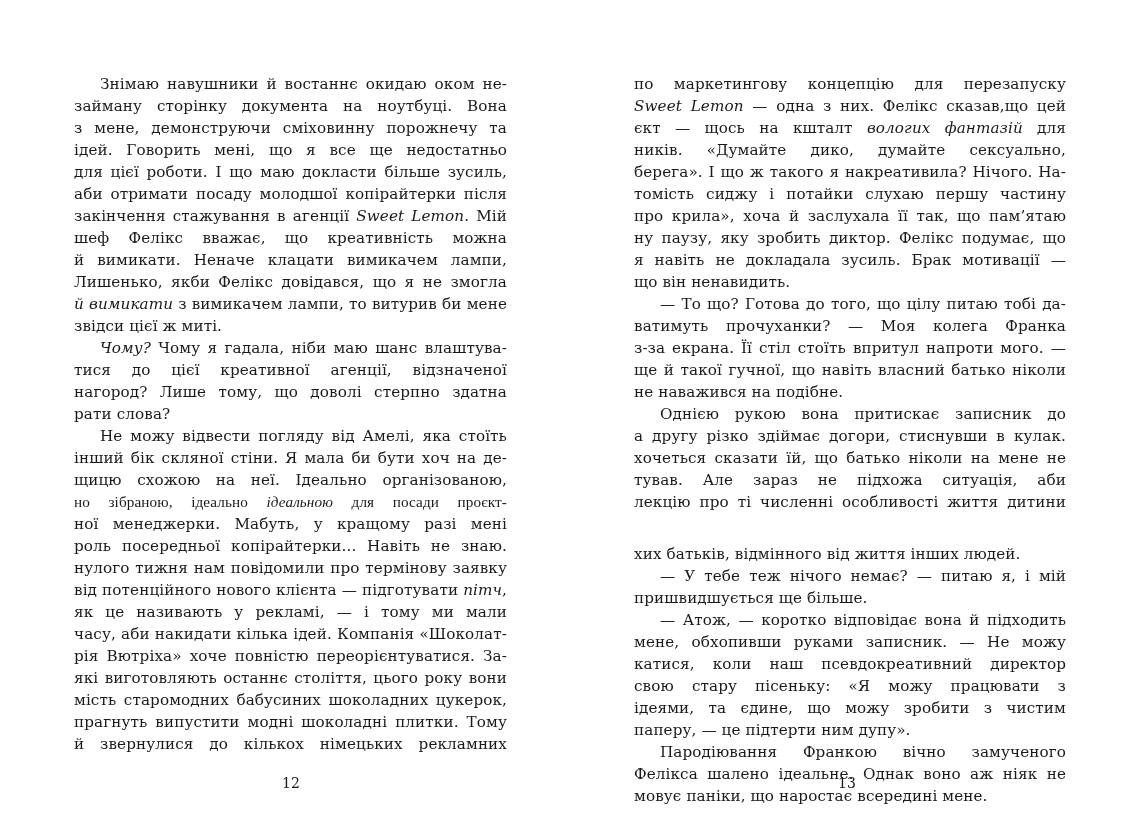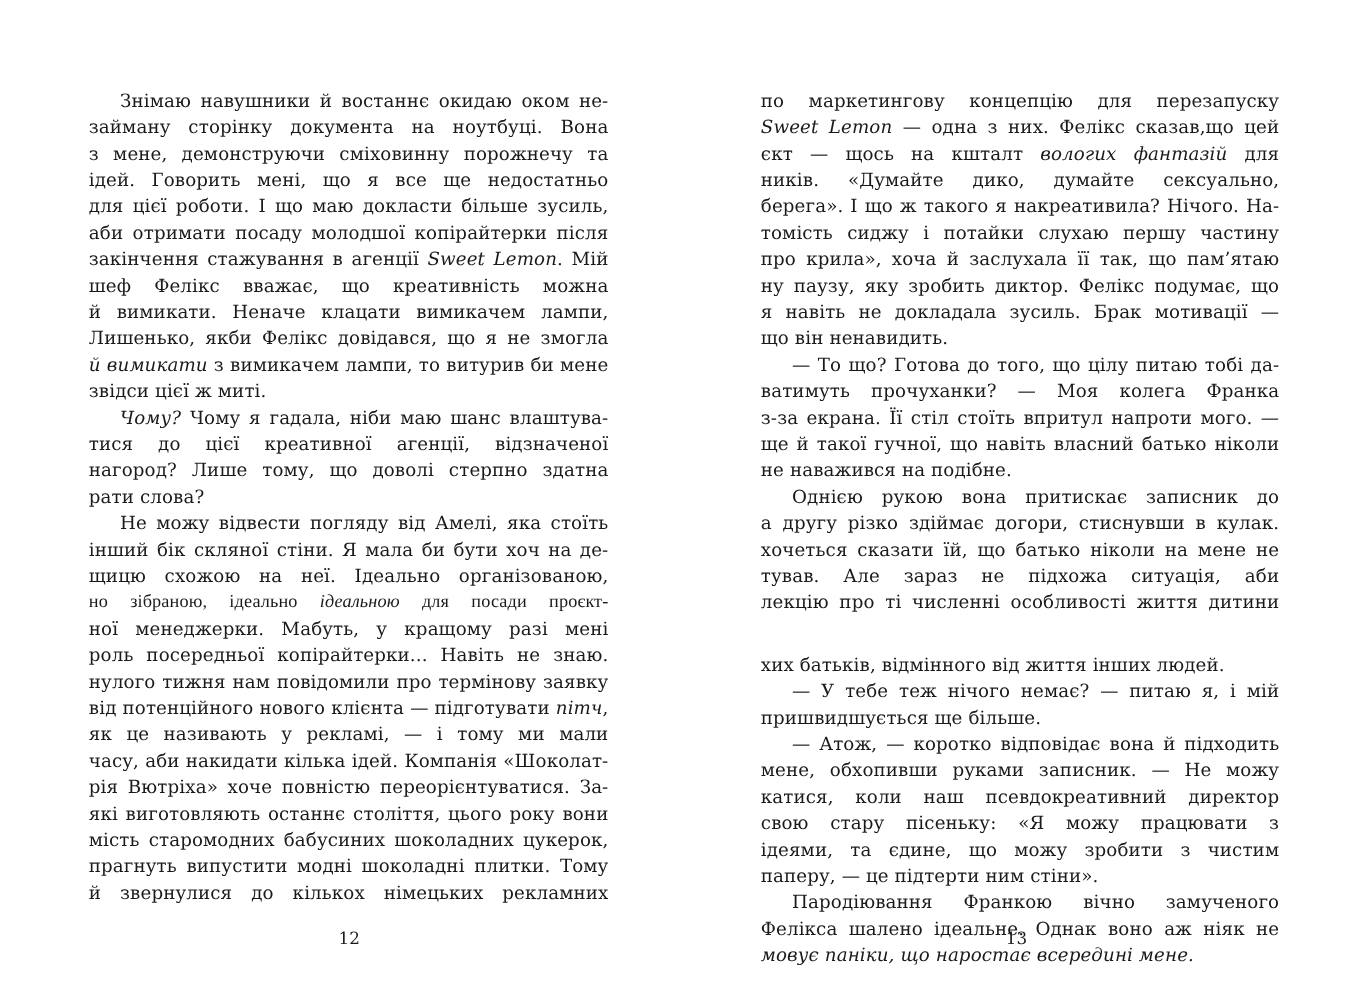--- a/index.html
+++ b/index.html
@@ -84,19 +84,19 @@
       <span class="line" style="white-space: normal; overflow: hidden;">тував. Але зараз не підхожа ситуація, аби розпочинати</span>
       <span class="line" style="white-space: normal; overflow: hidden;">лекцію про ті численні особливості життя дитини глу-</span>
       <span class="line last" style="white-space: normal; overflow: hidden; margin-top: 30px;">хих батьків, відмінного від життя інших людей.</span>
       <span class="line indent" style="white-space: normal; overflow: hidden;">— У тебе теж нічого немає? — питаю я, і мій пульс</span>
       <span class="line last" style="white-space: normal; overflow: hidden;">пришвидшується ще більше.</span>
       <span class="line indent" style="white-space: normal; overflow: hidden;">— Атож, — коротко відповідає вона й підходить до</span>
       <span class="line" style="white-space: normal; overflow: hidden;">мене, обхопивши руками записник. — Не можу доче-</span>
       <span class="line" style="white-space: normal; overflow: hidden;">катися, коли наш псевдокреативний директор затягне</span>
       <span class="line" style="white-space: normal; overflow: hidden;">свою стару пісеньку: «Я можу працювати з поганими</span>
       <span class="line" style="white-space: normal; overflow: hidden;">ідеями, та єдине, що можу зробити з чистим аркушем</span>
-      <span class="line last" style="white-space: normal; overflow: hidden;">паперу, — це підтерти ним стіни».</span>
+      <span class="line last" style="white-space: normal; overflow: hidden;">паперу, — це підтерти ним дупу».</span>
       <span class="line indent" style="white-space: normal; overflow: hidden;">Пародіювання Франкою вічно замученого баритона</span>
       <span class="line" style="white-space: normal; overflow: hidden;">Фелікса шалено ідеальне. Однак воно аж ніяк не вга-</span>
-      <span class="line last" style="white-space: normal; overflow: hidden; font-style: italic;">мовує паніки, що наростає всередині мене.</span>
+      <span class="line last" style="white-space: normal; overflow: hidden;">мовує паніки, що наростає всередині мене.</span>
     </div>
   <div class="folio">13</div>
 </div>
 
 </body></html>

